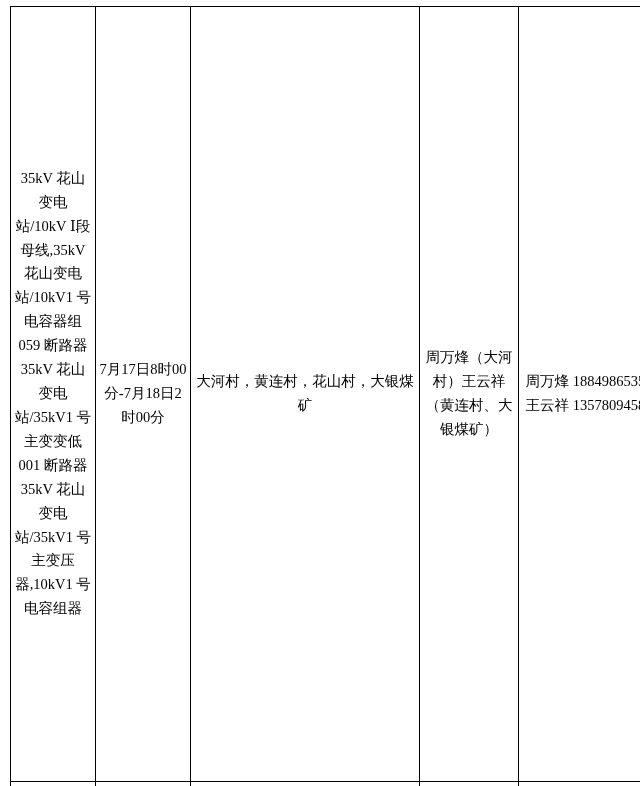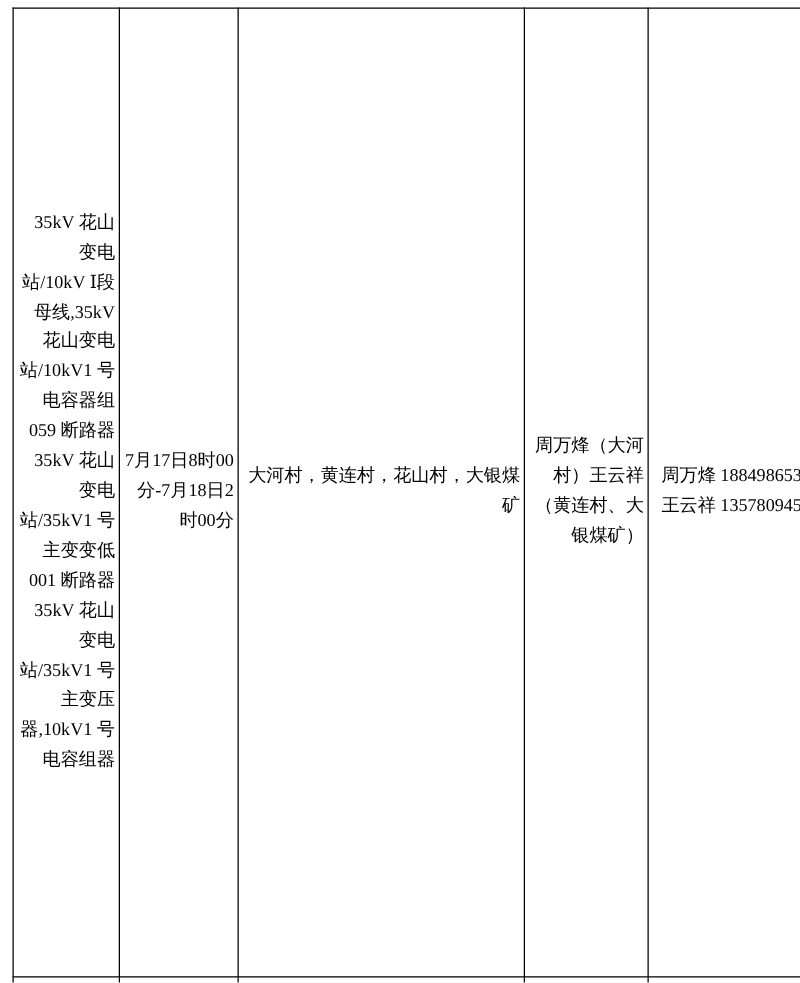--- a/index.html
+++ b/index.html
@@ -39,21 +39,20 @@
   }
   td.c1 { width: 78px; }
   td.c2 { width: 88px; margin-top: 28px; }
   td.c3 { width: 222px; }
   td.c4 { width: 92px; }
   td.c5 { width: 134px; }
 
   .cell-text {
     display: block;
     white-space: pre-wrap;
-    text-align: right;
   }
   .row-main td { height: 770px; }
   .row-next td { height: 16px; font-size: 14.5px; }
   .row-next .cell-text { white-space: pre-wrap; }
 </style>
 </head>
 <body>
 
 <div class="sheet">
   <table class="doc-table">

